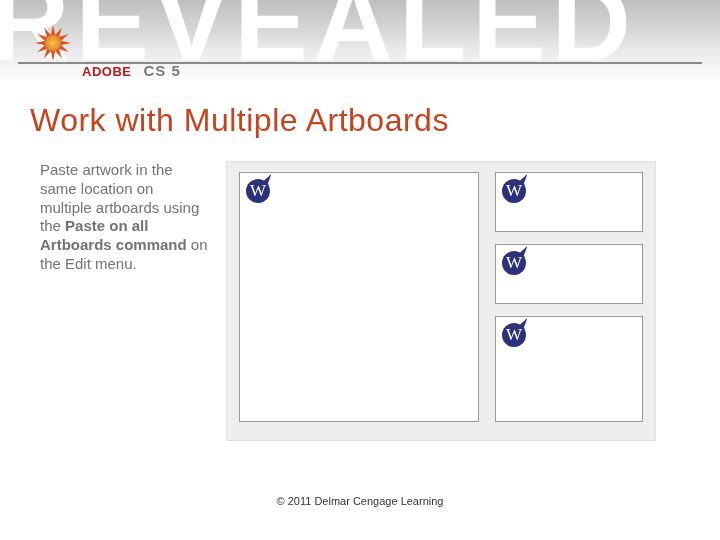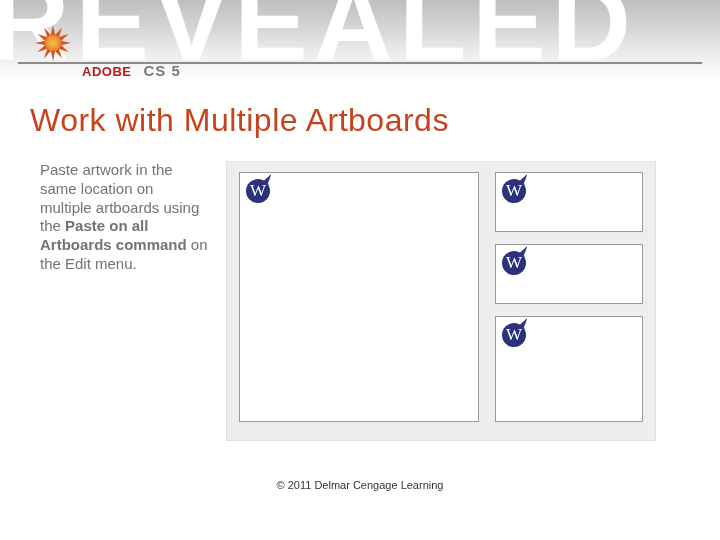--- a/index.html
+++ b/index.html
@@ -139,21 +139,21 @@
     width: 0; height: 0;
     border-left: 3px solid transparent;
     border-right: 3px solid transparent;
     border-bottom: 12px solid #2b317a;
     transform: rotate(35deg);
   }
 
   .footer-copy {
     position: absolute;
     left: 0; right: 0;
-    top: 479px;
+    top: 495px;
     text-align: center;
     font-size: 11px;
     color: #333;
   }
 </style>
 </head>
 <body>
 
 <div class="banner">
   <div class="big-bg-text">REVEALED</div>

